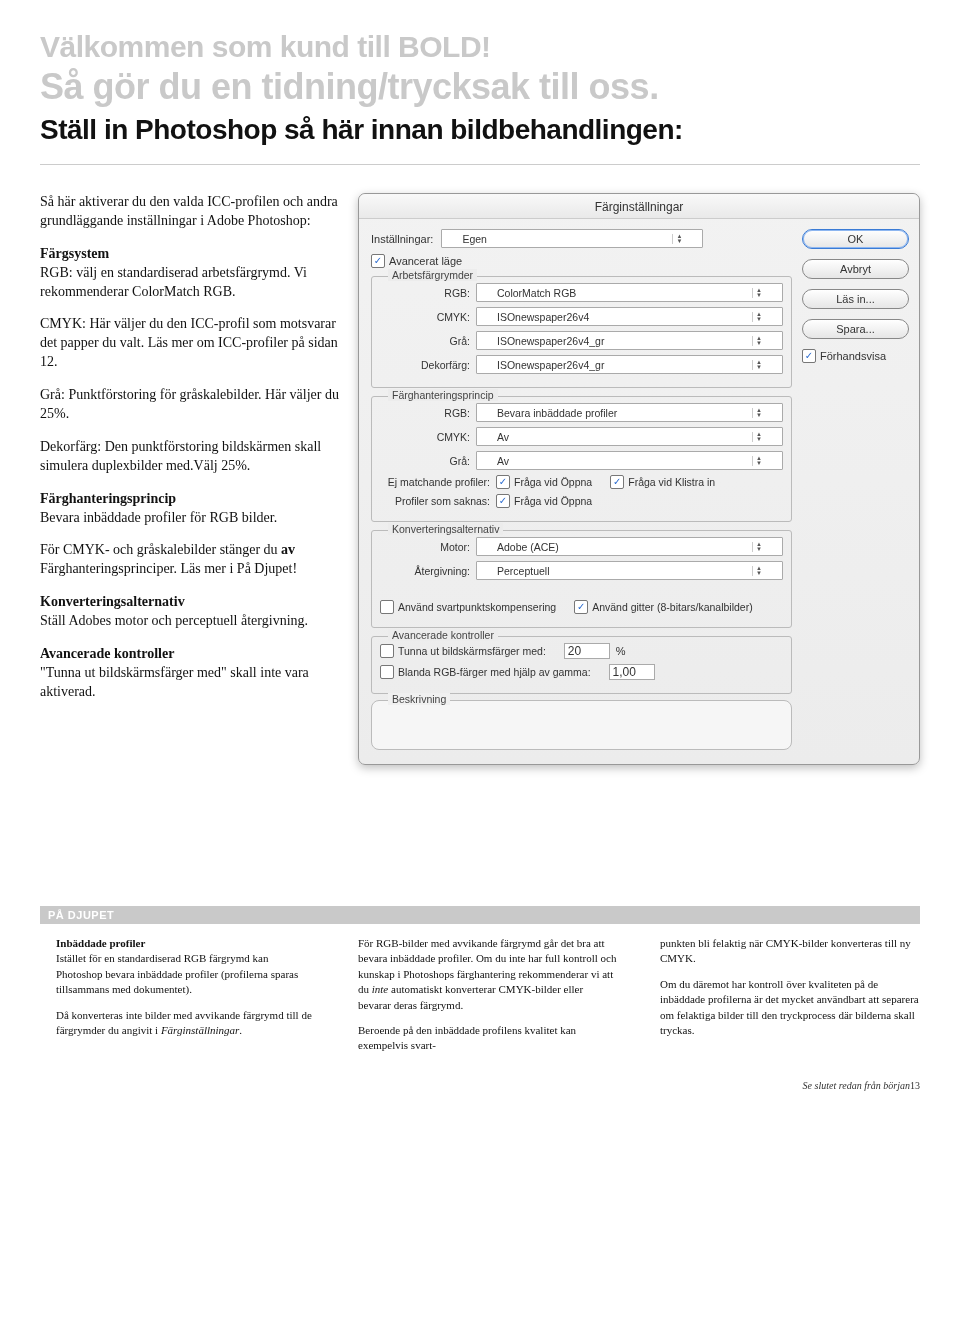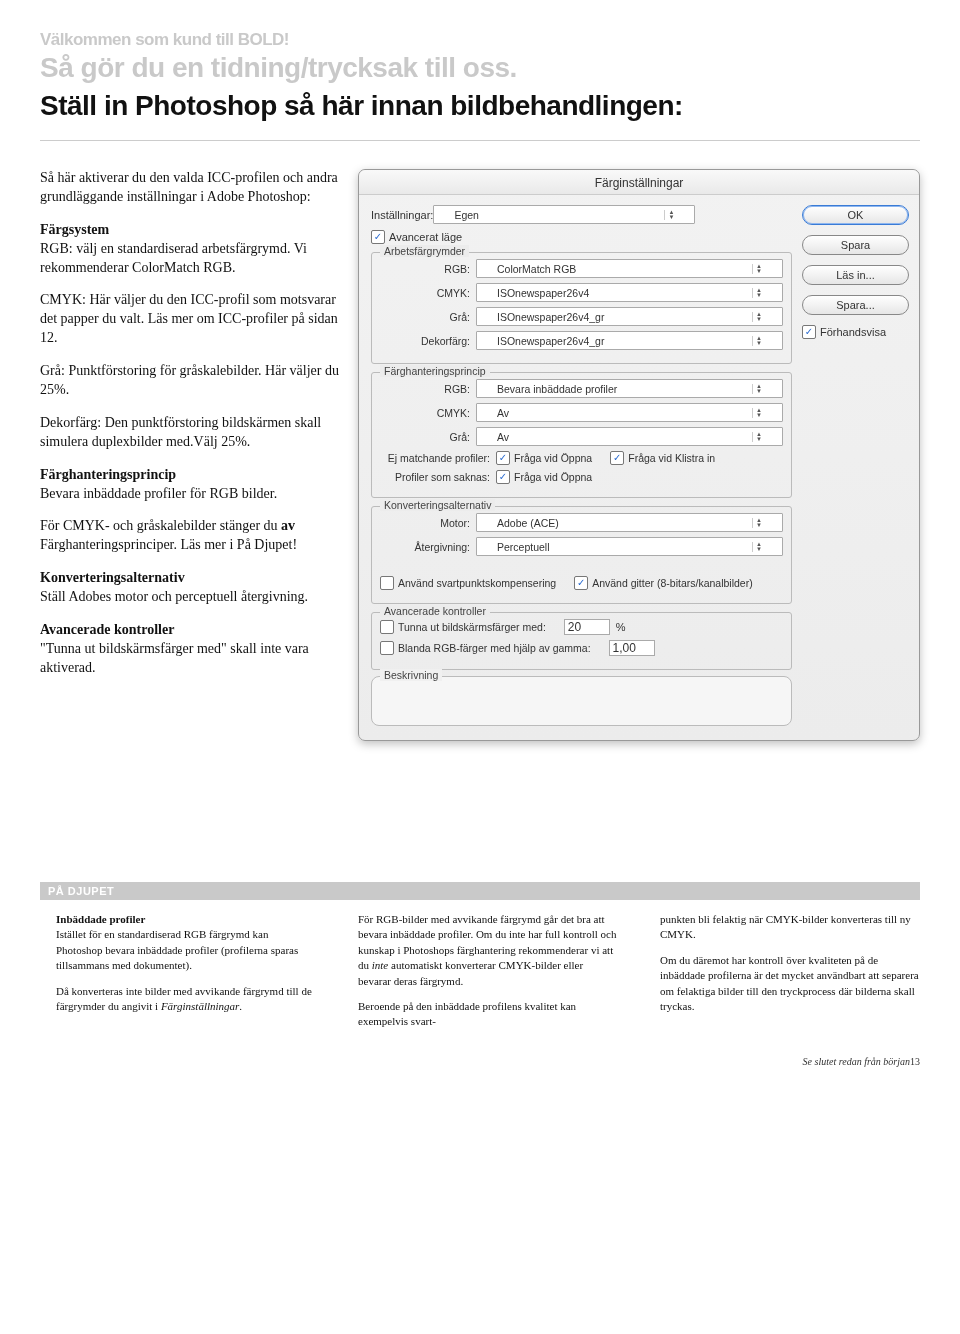--- a/index.html
+++ b/index.html
@@ -1,44 +1,44 @@
 <!DOCTYPE html>
 <html><head>
 <meta charset="utf-8">
 <style>
 body{margin:0;font-family:Georgia,serif;background:#fff;color:#111;width:960px}
 .page{padding:30px 40px 20px 40px}
-.hdr-line1{font-family:Arial,Helvetica,sans-serif;font-weight:bold;font-size:17px;color:#c9c9c9;letter-spacing:-.5px}
-.hdr-line2{font-family:Arial,Helvetica,sans-serif;font-weight:bold;font-size:28px;color:#c9c9c9;margin-top:2px;letter-spacing:-.5px}
+.hdr-line1{font-family:Arial,Helvetica,sans-serif;font-weight:bold;font-size:30px;color:#c9c9c9;letter-spacing:-.5px}
+.hdr-line2{font-family:Arial,Helvetica,sans-serif;font-weight:bold;font-size:36px;color:#c9c9c9;margin-top:2px;letter-spacing:-.5px}
 .hdr-line3{font-family:Arial,Helvetica,sans-serif;font-weight:bold;font-size:28px;color:#111;margin-top:6px;border-bottom:1px solid #ccc;padding-bottom:18px;letter-spacing:-.5px}
 .content{display:flex;gap:15px;margin-top:28px}
 .leftcol{width:305px;font-size:14px;line-height:1.35}
 .leftcol p{margin:0 0 14px 0}
 .leftcol b{font-weight:bold}
 .dialog-wrap{flex:1;position:relative}
 .dialog{width:560px;border:1px solid #999;border-radius:7px;background:linear-gradient(#f2f2f2,#ececec);box-shadow:0 3px 10px rgba(0,0,0,.25);font-family:"Lucida Grande",Arial,sans-serif;font-size:11px;color:#333}
 .dlg-title{text-align:center;font-size:12px;padding:6px 0 4px 0;border-bottom:1px solid #ccc;background:linear-gradient(#f9f9f9,#e9e9e9);border-radius:7px 7px 0 0}
 .dlg-body{display:flex;gap:10px;padding:10px 12px 14px 12px}
 .dlg-left{flex:1}
 .dlg-right{width:105px}
 .btn{display:block;width:100%;border:1px solid #888;border-radius:10px;background:linear-gradient(#fff,#e6e6e6);font-size:11px;padding:3px 0;margin-bottom:10px;text-align:center}
 .btn.ok{border-color:#3a7bd5;box-shadow:0 0 0 1px #8db6f0 inset}
 .chk{display:flex;align-items:center;gap:4px;margin-top:8px}
 .chkbox{width:12px;height:12px;border:1px solid #777;border-radius:2px;background:#fff;display:flex;align-items:center;justify-content:center;font-size:10px;color:#2a6bd0;line-height:1}
 .row{display:flex;align-items:center;gap:6px;margin-bottom:5px}
 .row .lbl{width:90px;text-align:right;font-size:10.5px}
 .sel{flex:1;border:1px solid #aaa;border-radius:1px;background:#fff;font-size:10.5px;padding:1px 20px;display:flex;justify-content:space-between;align-items:center;height:15px}
 .updn{display:inline-flex;flex-direction:column;font-size:6px;line-height:5px;color:#555;border-left:1px solid #ccc;padding-left:3px}
 .grp{border:1px solid #bbb;border-radius:3px;margin:8px 0 6px 0;padding:6px 8px 8px 8px;position:relative}
-.grp-title{position:absolute;top:-8px;left:8px;background:#ececec;padding:0 4px;font-size:10.5px;color:#444}
+.grp-title{position:absolute;top:-8px;left:16px;background:#ececec;padding:0 4px;font-size:10.5px;color:#444}
 .inline-chk{display:inline-flex;align-items:center;gap:4px;margin-right:12px;font-size:10.5px}
 .txtfield{border:1px solid #aaa;background:#fff;height:14px;width:38px;font-size:12px;padding:0 3px;display:inline-block}
 .descbox{border:1px solid #bbb;border-radius:8px;height:48px;margin-top:4px;position:relative;background:#f6f6f6}
 .descbox .grp-title{background:#f0f0f0}
-.topsel{display:flex;align-items:center;gap:0;margin-bottom:6px}
+.topsel{display:flex;align-items:center;gap:8px;margin-bottom:6px}
 .topsel .lbl{font-size:11px}
 .topsel .sel{width:220px;flex:none}
 .footer-block{margin-top:140px}
 .footer-tag{background:#c9c9c9;color:#fff;font-family:Arial,sans-serif;font-weight:bold;font-size:11px;padding:3px 8px;display:inline-block;width:100%;box-sizing:border-box;letter-spacing:.5px}
 .cols3{display:flex;gap:26px;margin-top:12px;font-size:11px;line-height:1.4}
 .cols3 .c{flex:1}
 .cols3 p{margin:0 0 10px 16px}
 .pagefoot{display:flex;justify-content:flex-end;font-size:10px;font-style:italic;margin-top:16px;color:#333}
 </style>
 </head>
@@ -206,21 +206,21 @@
               </div>
             </div>
 
             <div class="descbox">
               <div class="grp-title">Beskrivning</div>
             </div>
           </div>
 
           <div class="dlg-right">
             <div class="btn ok">OK</div>
-            <div class="btn">Spara</div>
+            <div class="btn">Avbryt</div>
             <div class="btn">Läs in...</div>
             <div class="btn">Spara...</div>
             <div class="chk">
               <div class="chkbox">✓</div>
               <span>Förhandsvisa</span>
             </div>
           </div>
         </div>
       </div>
     </div>

